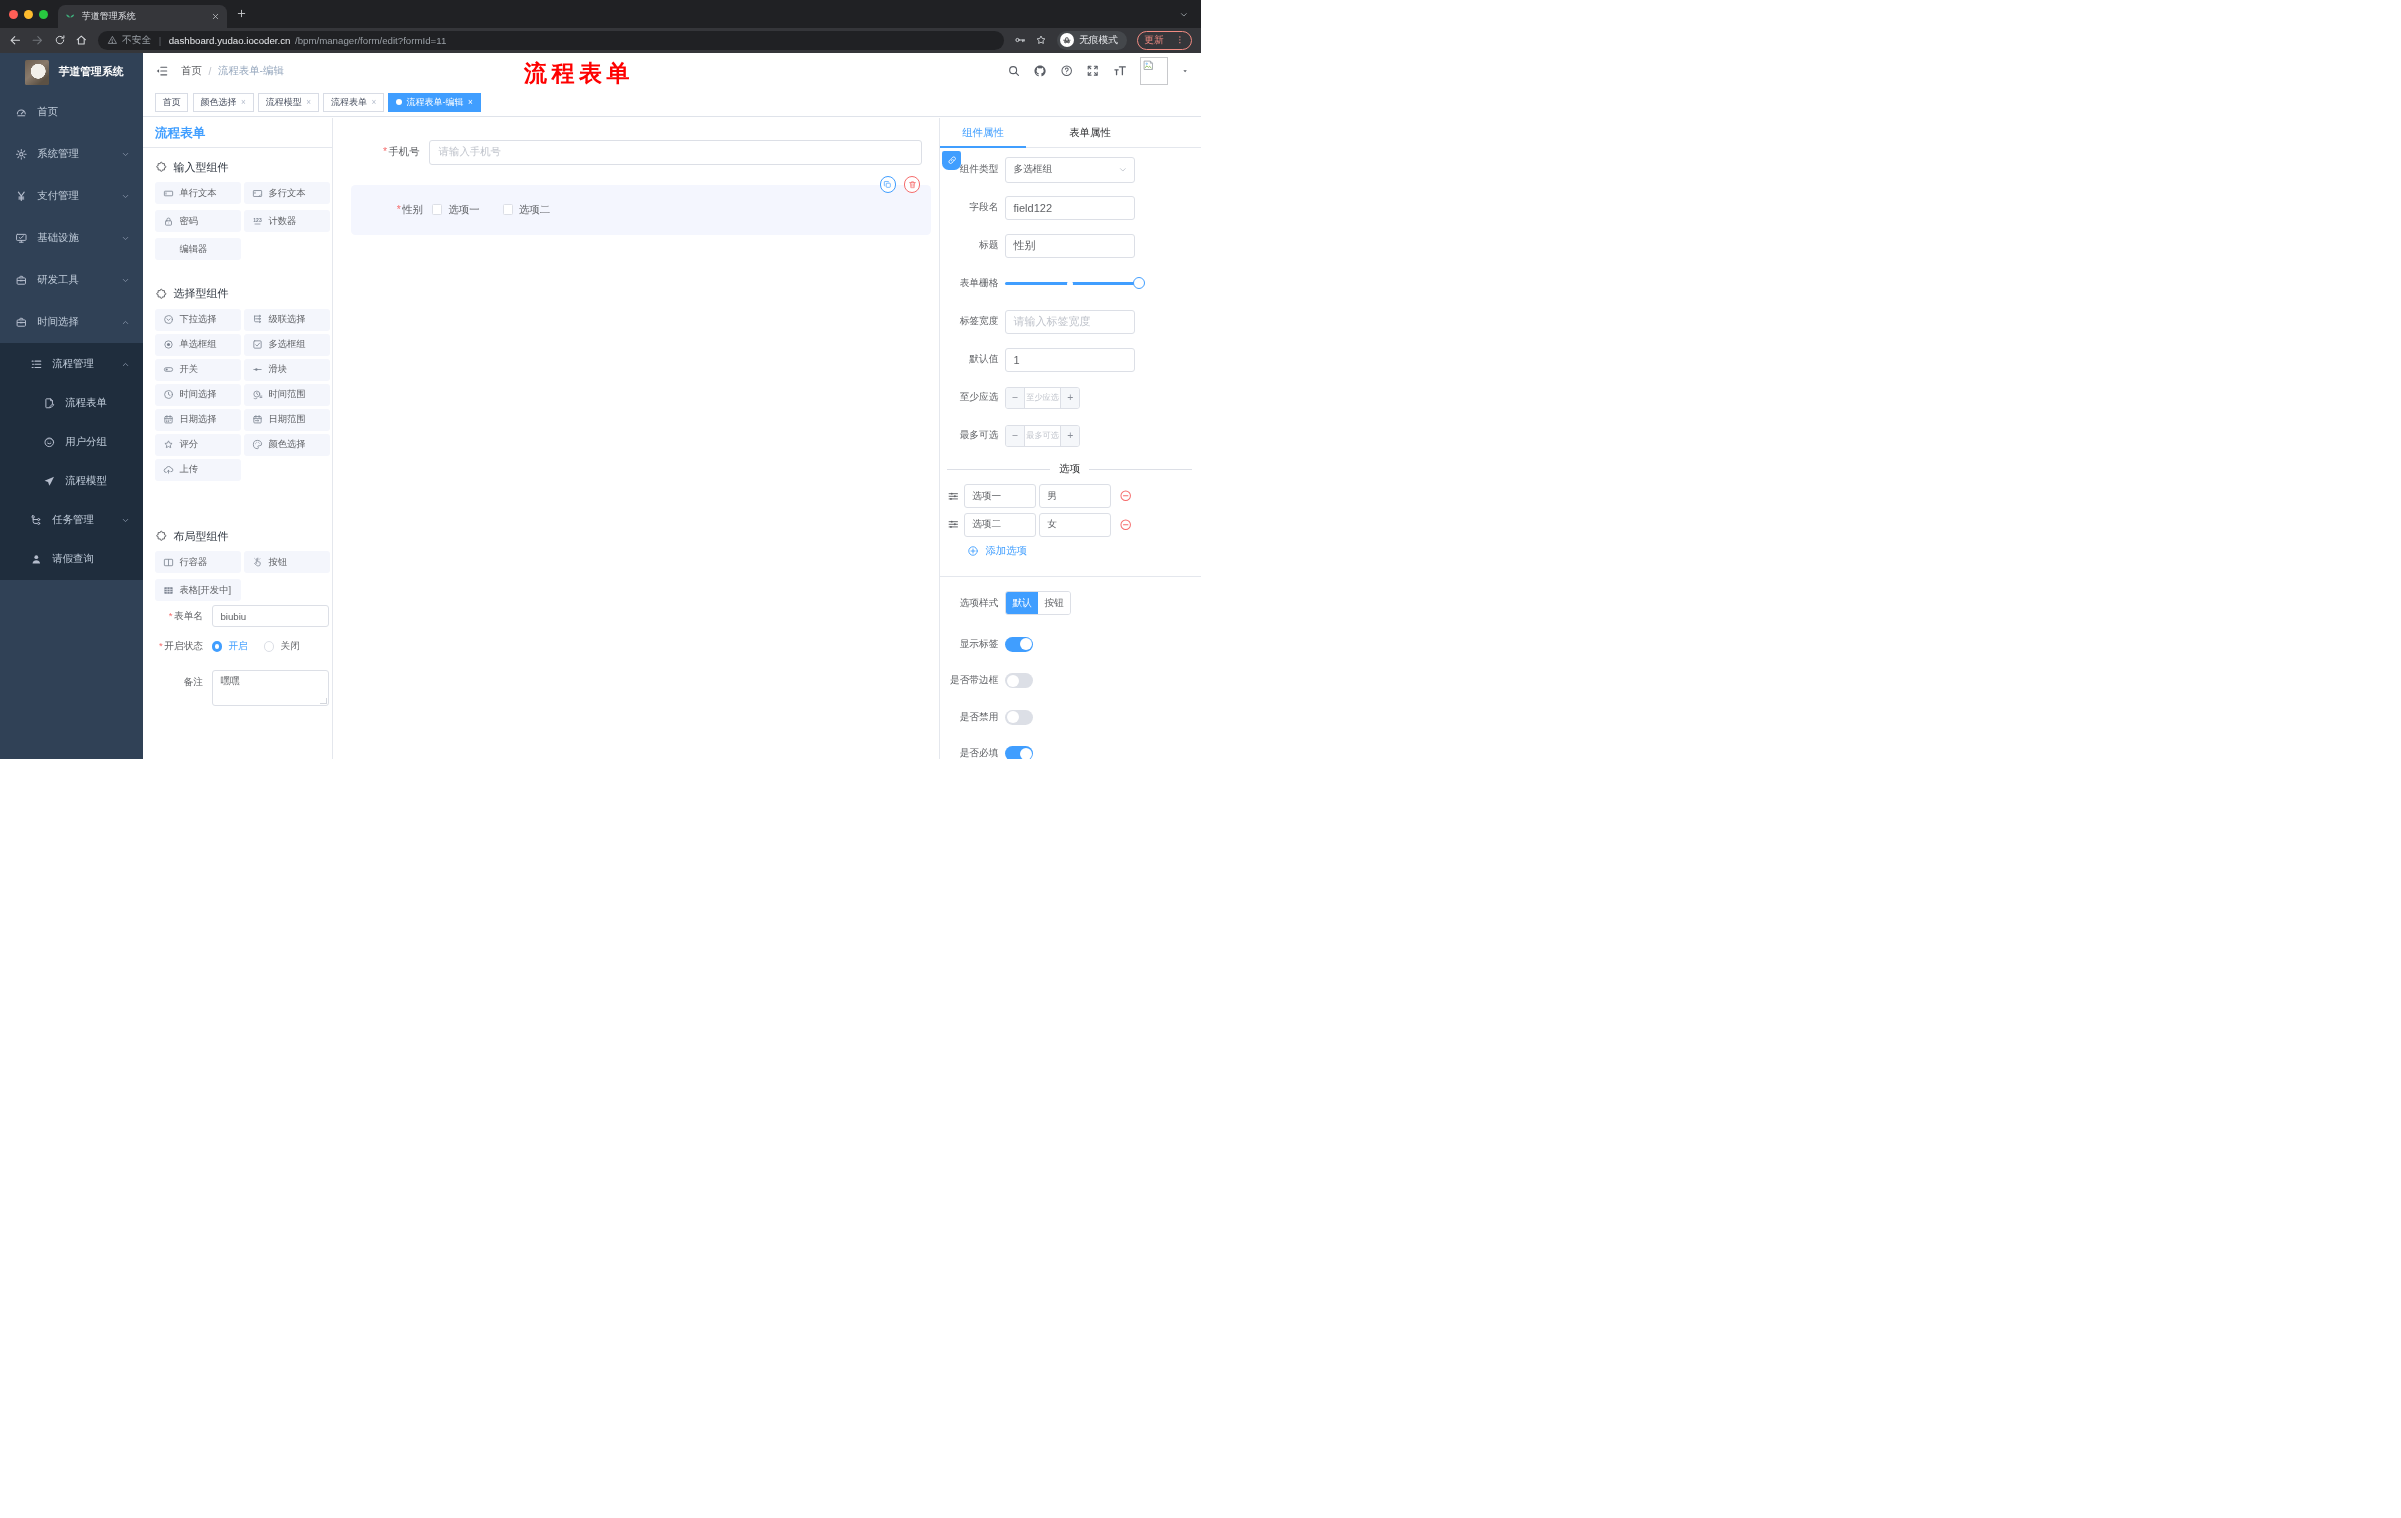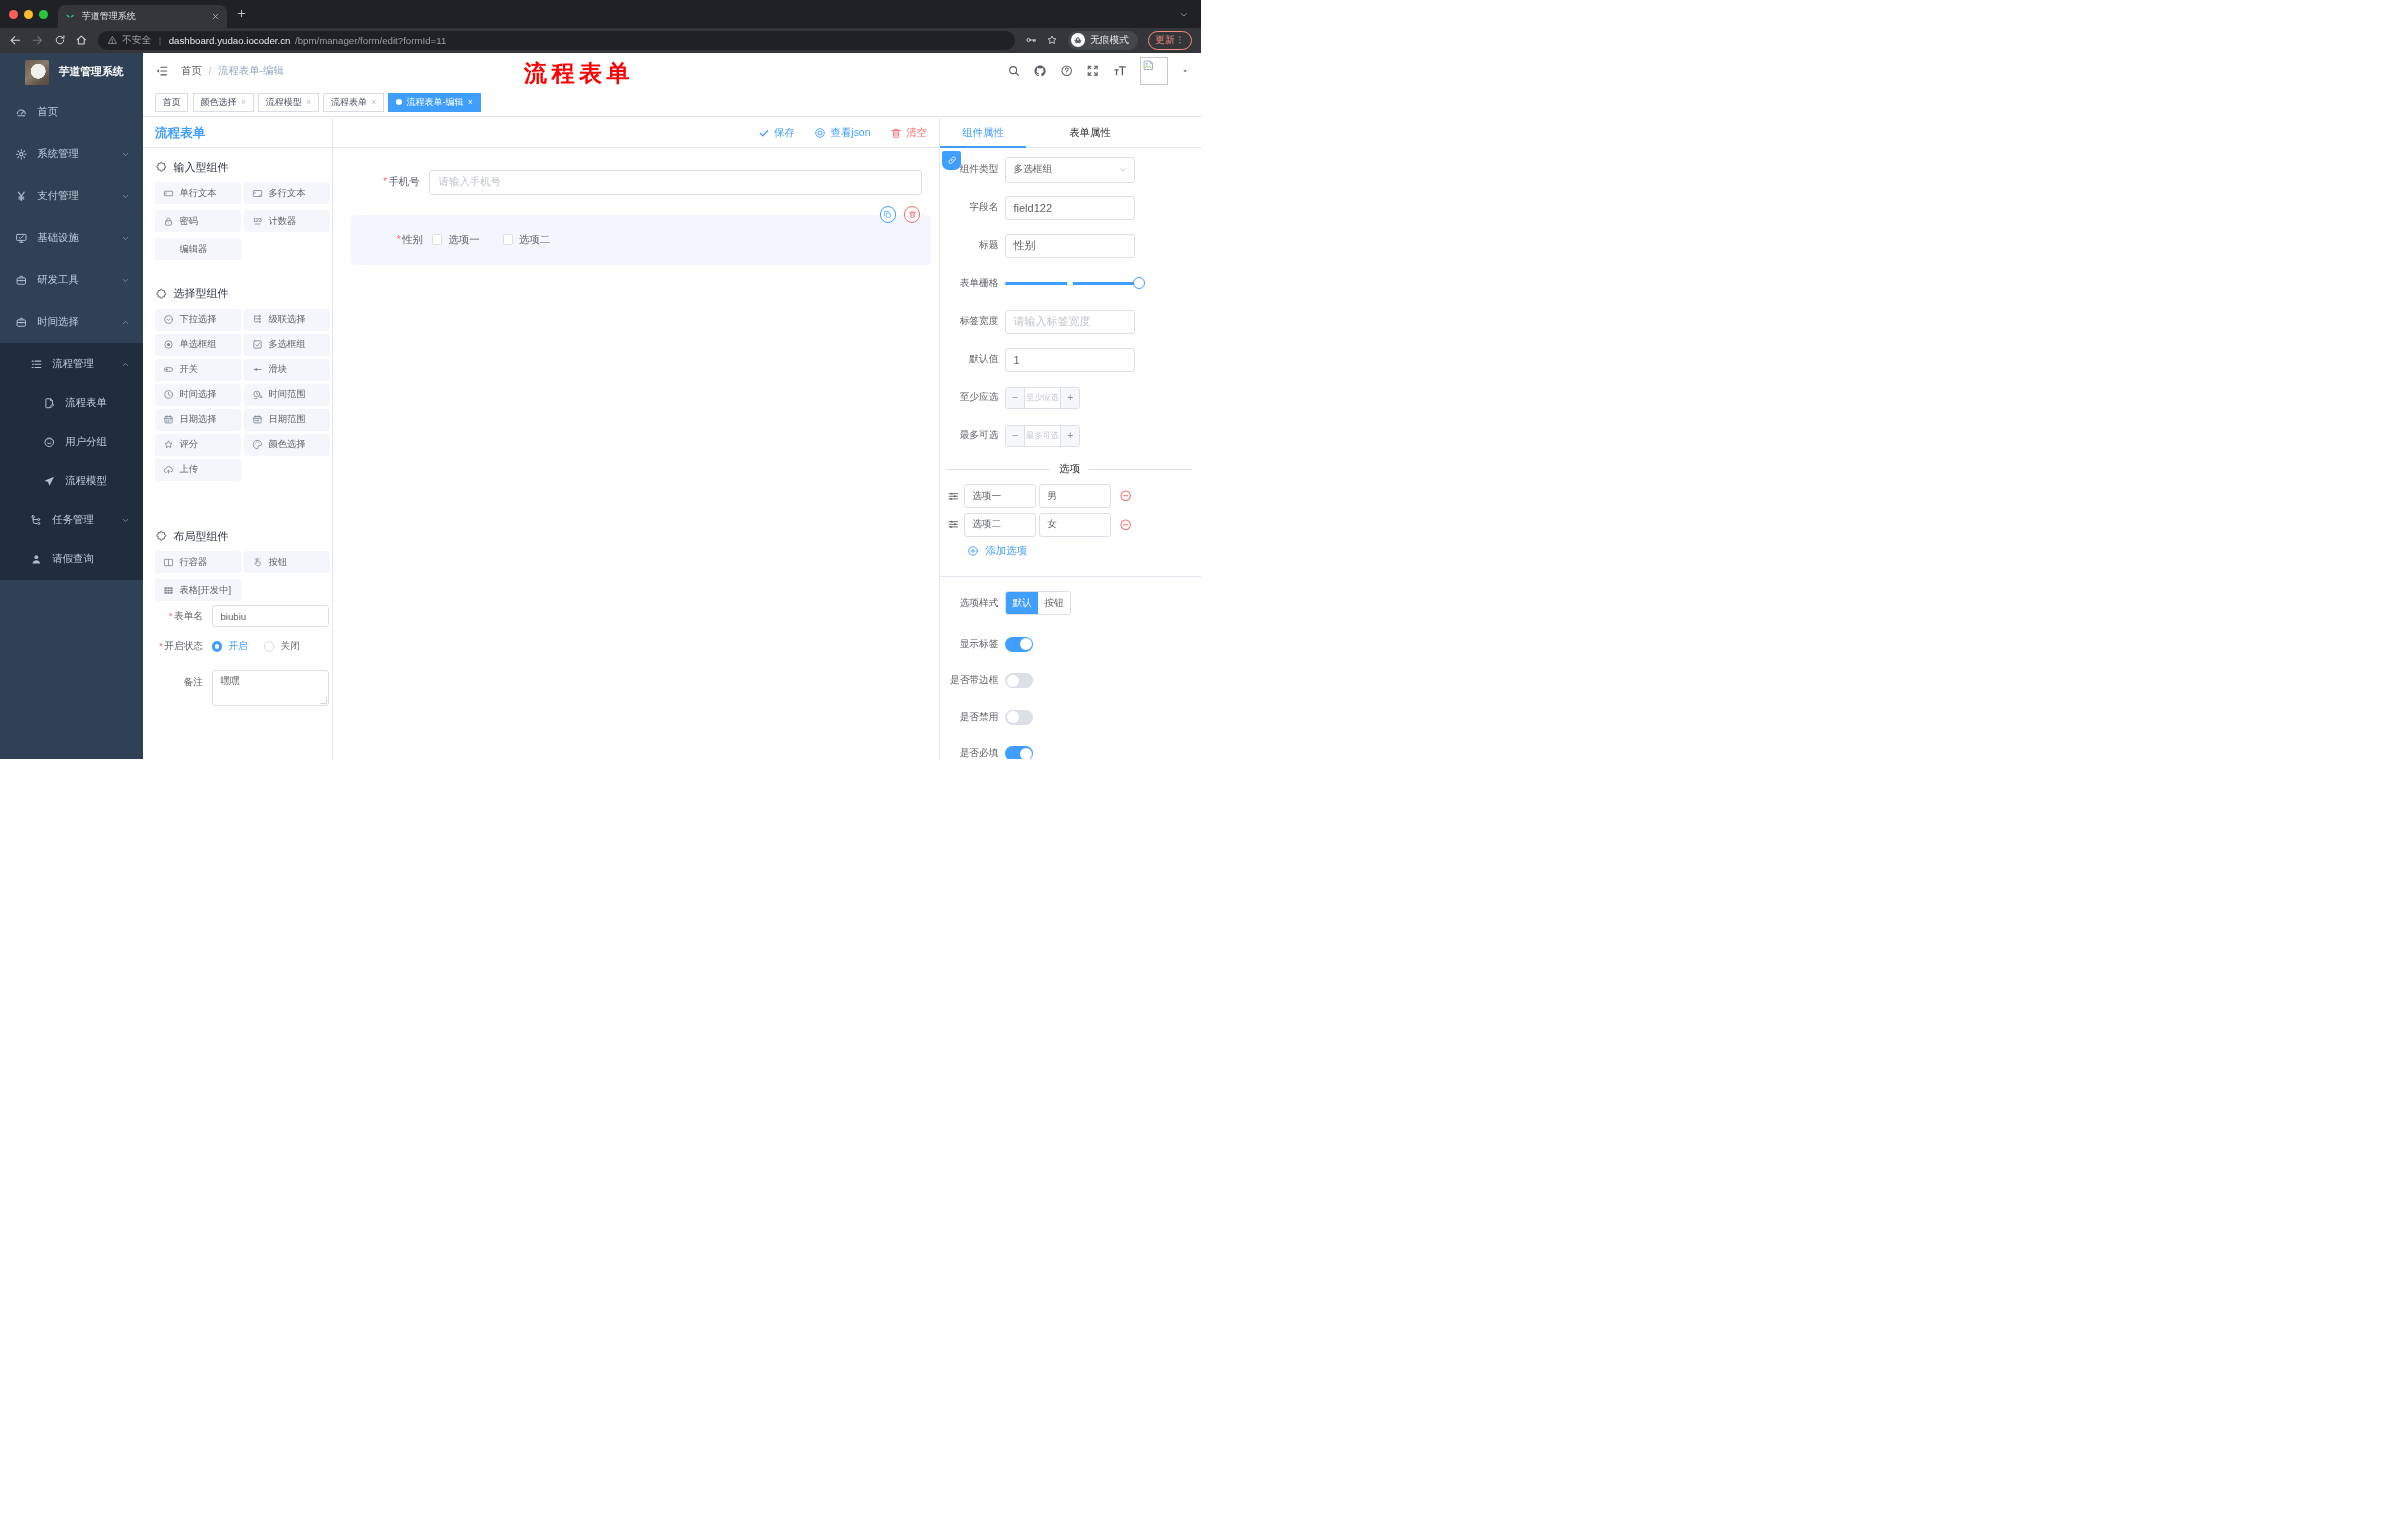--- a/index.html
+++ b/index.html
@@ -20,21 +20,21 @@
 .navic{color:#d5d7da}
 .navic.dim{color:#72767b}
 .urlpill{flex:1;height:19.3px;background:#202124;border-radius:9.7px;display:flex;align-items:center;padding:0 9.7px;gap:4.5px;font-size:9.7px;min-width:0}
 .urlpill .sec{color:#9aa0a6}
 .urlpill .bar{color:#5f6368;margin:0 3px}
 .urlpill .host{color:#e8eaed;white-space:nowrap}
 .urlpill .path{color:#9aa0a6;white-space:nowrap;overflow:hidden;text-overflow:ellipsis}
 .keyic,.staric{color:#cdd0d4}
 .incog{height:19.3px;background:#44474b;border-radius:9.7px;display:flex;align-items:center;gap:5.2px;padding:0 9px 0 3px;color:#e8eaed;font-size:9.7px}
 .incog .cir{width:14px;height:14px;border-radius:50%;background:#fff;display:flex;align-items:center;justify-content:center;color:#202124}
-.updbtn{height:19.3px;border:0.7px solid #f28b82;border-radius:9.7px;display:flex;align-items:center;gap:0;padding:0 6.7px;color:#f28b82;font-size:9.7px}
+.updbtn{height:19.3px;border:0.7px solid #f28b82;border-radius:9.7px;display:flex;align-items:center;gap:11px;padding:0 6.7px;color:#f28b82;font-size:9.7px}
 
 .sidebar{position:absolute;left:0;top:53px;width:143px;bottom:0;background:#304156;color:#bfcbd9;overflow:hidden}
 .logo{height:38px;display:flex;align-items:center;padding-left:24.5px;gap:9.7px}
 .lgimg{width:24.5px;height:25px;border-radius:1.5px;background:
  radial-gradient(circle at 55% 45%,#f3f0ea 0 38%,transparent 40%),
  linear-gradient(140deg,#6b5d4f,#8a7b6c 45%,#5c5144 80%)}
 .lgttl{color:#fff;font-size:10.8px;font-weight:bold;white-space:nowrap}
 .mitem{height:42px;display:flex;align-items:center;font-size:10.4px;position:relative;cursor:pointer}
 .mitem .mi{width:12.6px;height:12.6px;margin-right:9.7px;color:#b4bccc}
 .mitem .chev{position:absolute;right:13.4px;width:9px;height:9px;color:#8492a6}
@@ -860,40 +860,20 @@
           <span class="rlab-off">关闭</span>
         </div>
         <div class="metarow mt3">
           <span class="mlab" style="margin-top:6px">备注</span>
           <span class="mtextarea">嘿嘿</span>
         </div>
       </div>
     </div>
 
     <div class="canvas">
-      <div class="ctoolbar">
-        <span class="tbtn">
-          <svg class="mi" viewBox="0 0 16 16" width="12" height="12">
-              <use href="#i-check"></use>
-            </svg>
-          <span>保存</span>
-        </span>
-        <span class="tbtn">
-          <svg class="mi" viewBox="0 0 16 16" width="12" height="12">
-              <use href="#i-eye"></use>
-            </svg>
-          <span>查看json</span>
-        </span>
-        <span class="tbtn red">
-          <svg class="mi" viewBox="0 0 16 16" width="12" height="12">
-              <use href="#i-trash"></use>
-            </svg>
-          <span>清空</span>
-        </span>
-      </div>
       <div class="cbody">
         <div class="crow">
           <span class="clabel"><span class="req">*</span><span>手机号</span></span>
           <span class="cinput">请输入手机号</span>
         </div>
         <div class="selblock">
           <span class="cbtn copy">
               <svg viewBox="0 0 12 12" width="9" height="9">
                 <use href="#i-copy"></use>
               </svg>

